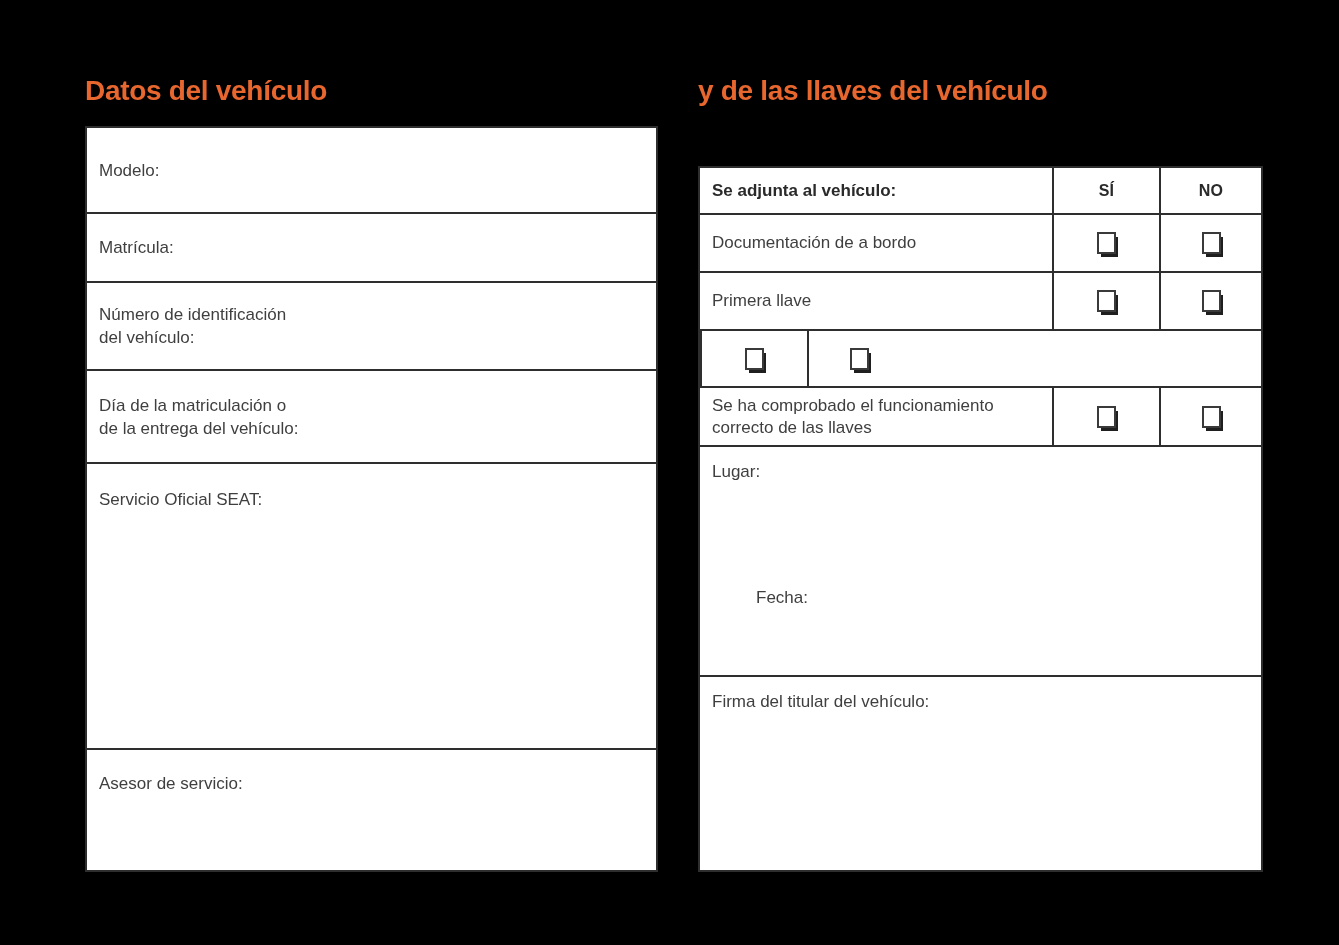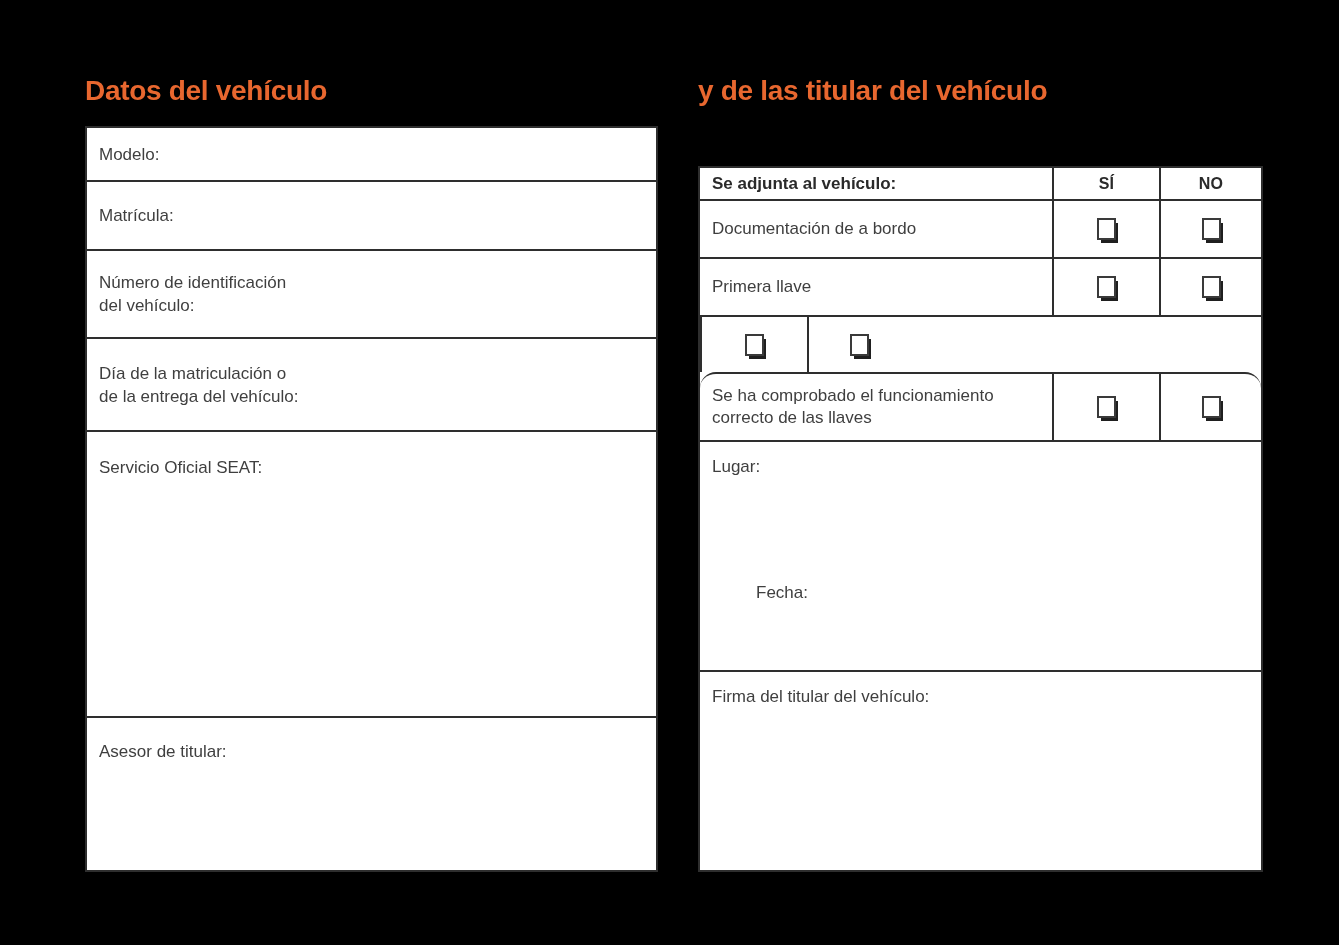--- a/index.html
+++ b/index.html
@@ -34,45 +34,45 @@
     background:#fff;
   }
   .vrow{
     display:flex;align-items:center;
     padding-left:12px;
     font-size:17px;line-height:23px;color:var(--text);
     white-space:pre-line;
     border-top:2px solid var(--border);
   }
   .vrow:first-child{border-top:none;}
-  .vr1{height:52px;}
+  .vr1{height:84px;}
   .vr2{height:69px;}
   .vr3{height:88px;}
   .vr4{height:93px;}
   .vr5{height:286px;align-items:flex-start;padding-top:24px;}
   .vr6{height:69px;}
   .vr7{flex:1;}
 
   
   .rtable{
     position:absolute;left:698px;top:166px;
     width:565px;height:706px;
     border:2px solid var(--border);
     display:flex;flex-direction:column;
     background:#fff;
   }
   .rrow{
     display:flex;
     border-top:2px solid var(--border);
   }
   .rrow:first-child{border-top:none;}
-  .rrow-header{height:31px;}
+  .rrow-header{height:45px;}
   .rrow-cb1,.rrow-cb2{height:58px;text-align:right;}
   .rrow-cb3{height:57px;}
-  .rrow-cb4{height:68px;border-radius:16px;}
+  .rrow-cb4{height:59px;}
   .rrow-place{height:230px;}
   .rrow-sign{flex:1;}
 
   .cell-label{
     width:352px;display:flex;align-items:center;
     padding-left:12px;
     font-size:17px;line-height:22px;color:var(--text);
     white-space:pre-line;
   }
   .cell-label.bold{font-weight:700;color:var(--text-bold);}
@@ -102,21 +102,21 @@
   }
 </style>
 </head>
 <body>
 
 <div class="page">
 
   <h2 class="section-title" id="title-left">Datos del vehículo</h2>
 
   <h2 class="section-title" id="title-right">
-    <div>y de las titular del vehículo</div>
+    <div>y de las llaves del vehículo</div>
   </h2>
 
   <div class="vtable">
     <div class="vrow vr1">
       <span>Modelo:</span>
     </div>
     <div class="vrow vr2">
       <span>Matrícula:</span>
     </div>
     <div class="vrow vr3">
@@ -124,21 +124,21 @@
 del vehículo:</span>
     </div>
     <div class="vrow vr4">
       <span>Día de la matriculación o
 de la entrega del vehículo:</span>
     </div>
     <div class="vrow vr5">
       <span>Servicio Oficial SEAT:</span>
     </div>
     <div class="vrow vr6">
-      <span>Asesor de titular:</span>
+      <span>Asesor de servicio:</span>
     </div>
   </div>
 
   <div class="rtable">
 
     <div class="rrow rrow-header">
       <div class="cell-label bold">Se adjunta al vehículo:</div>
       <div class="cell-yes col-head">SÍ</div>
       <div class="cell-no col-head">NO</div>
     </div>

